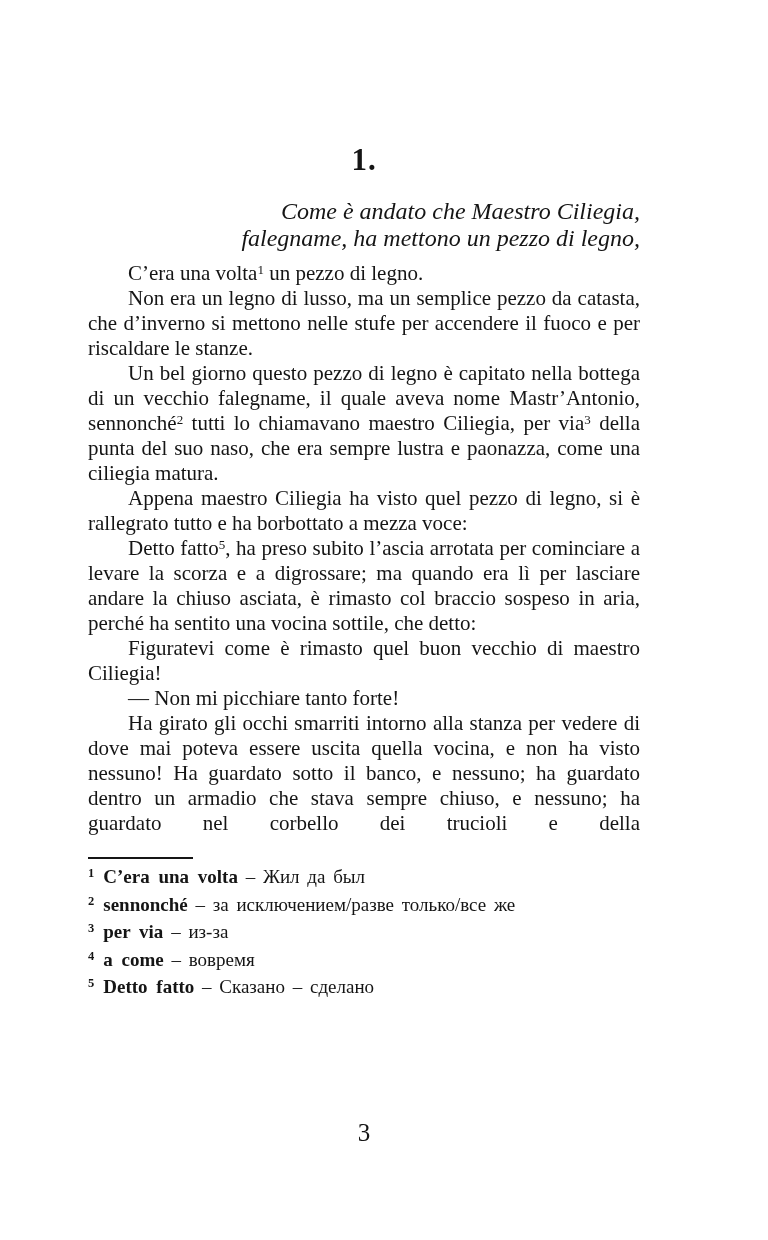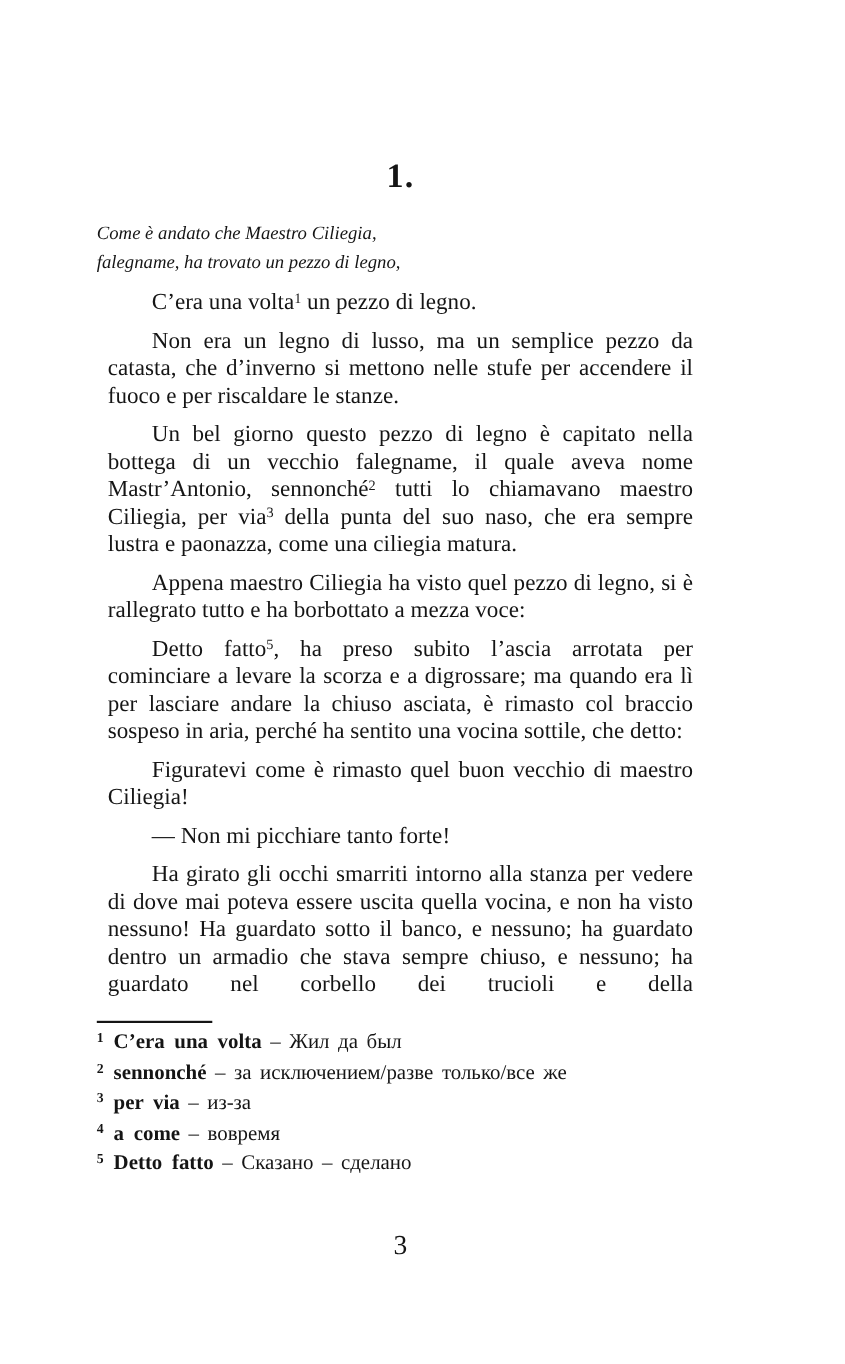--- a/index.html
+++ b/index.html
@@ -25,33 +25,33 @@
   }
   .chapter-number {
     text-align: center;
     font-size: 31px;
     font-weight: bold;
     line-height: 34px;
     letter-spacing: 1px;
   }
   .chapter-title {
     margin-top: 21px;
-    text-align: left;
+    text-align: right;
     font-style: italic;
-    font-size: 17px;
+    font-size: 24px;
     line-height: 27px;
   }
   .body-text {
     margin-top: 9px;
     font-size: 21px;
     line-height: 25px;
     text-align: justify;
   }
   .body-text p {
-    margin: 10px;
+    margin: 0;
     text-indent: 40px;
   }
   .body-text p.continues {
     text-align-last: justify;
   }
   .body-text sup {
     font-size: 13px;
     line-height: 0;
     position: relative;
     top: -0.45em;
@@ -99,21 +99,21 @@
   }
 </style>
 </head>
 <body>
 
 <div class="page">
   <div class="content">
     <div class="chapter-number">1.</div>
     <div class="chapter-title" id="chapter-title">
         <div>Come è andato che Maestro Ciliegia,</div>
-        <div>falegname, ha trovato un pezzo di legno,</div>
+        <div>falegname, ha mettono un pezzo di legno,</div>
       </div>
     <div class="body-text" id="paragraphs">
         <p><span>C’era una volta</span><sup>1</sup><span> un pezzo di legno.</span></p>
         <p><span>Non era un legno di lusso, ma un semplice pezzo da catasta, che d’inverno si mettono nelle stufe per accendere il fuoco e per riscaldare le stanze.</span></p>
         <p><span>Un bel giorno questo pezzo di legno è capitato nella bottega di un vecchio falegname, il quale aveva nome Mastr’Antonio, sennonché</span><sup>2</sup><span> tutti lo chiamavano maestro Ciliegia, per via</span><sup>3</sup><span> della punta del suo naso, che era sempre lustra e paonazza, come una ciliegia matura.</span></p>
         <p><span>Appena maestro Ciliegia ha visto quel pezzo di legno, si è rallegrato tutto e ha borbottato a mezza voce:</span></p>
         <p><span>Detto fatto</span><sup>5</sup><span>, ha preso subito l’ascia arrotata per cominciare a levare la scorza e a digrossare; ma quando era lì per lasciare andare la chiuso asciata, è rimasto col braccio sospeso in aria, perché ha sentito una vocina sottile, che detto:</span></p>
         <p><span>Figuratevi come è rimasto quel buon vecchio di maestro Ciliegia!</span></p>
         <p><span>— Non mi picchiare tanto forte!</span></p>
         <p class="continues"><span>Ha girato gli occhi smarriti intorno alla stanza per vedere di dove mai poteva essere uscita quella vocina, e non ha visto nessuno! Ha guardato sotto il banco, e nessuno; ha guardato dentro un armadio che stava sempre chiuso, e nessuno; ha guardato nel corbello dei trucioli e della</span></p>

